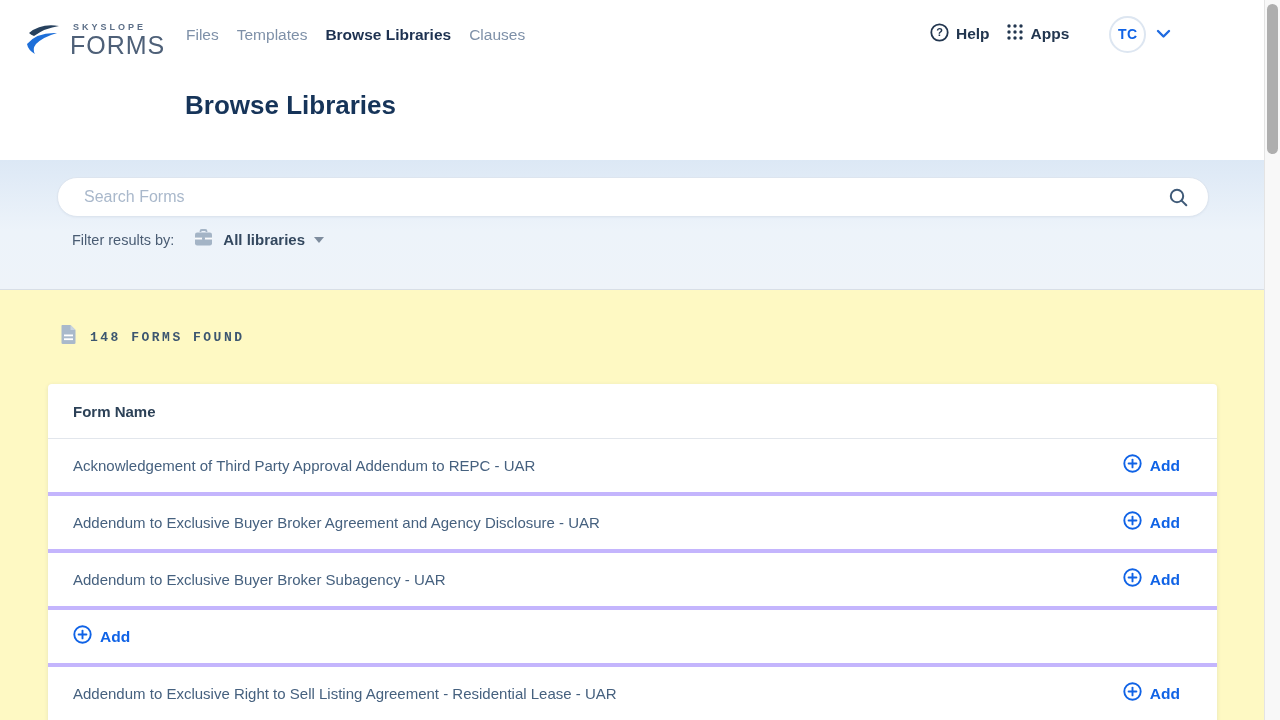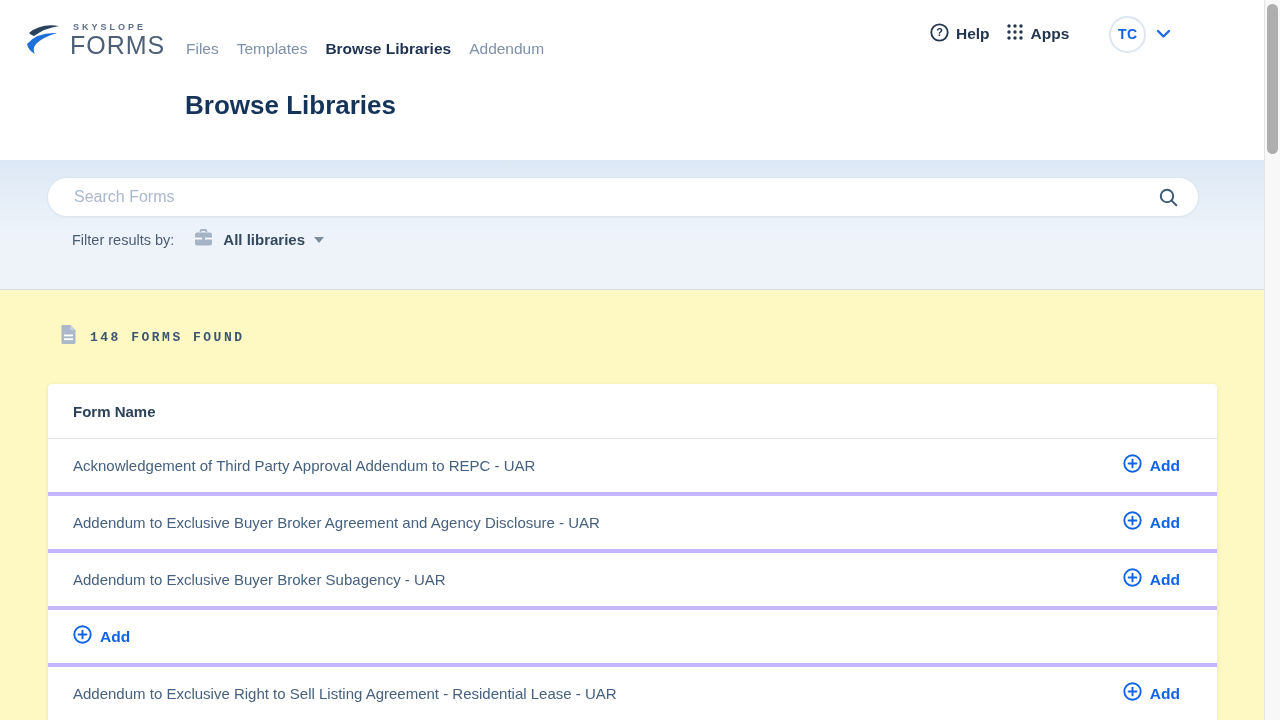--- a/index.html
+++ b/index.html
@@ -8,38 +8,38 @@
   .app { position:relative; width:1280px; height:720px; background:#fef9c3; overflow:hidden; }
 
   
   .header { position:absolute; left:0; top:0; width:1264px; height:160px; background:#ffffff; }
   .brand { position:absolute; left:24px; top:20px; display:flex; align-items:flex-start; }
   .brand-text { margin-left:8px; display:flex; flex-direction:column; }
   .brand-top { font-size:9px; font-weight:bold; letter-spacing:3px; color:#5b6e87; margin-left:3px; margin-top:2px; }
   .brand-bottom { font-size:25px; font-weight:500; letter-spacing:1px; color:#4e6078; line-height:1.0; margin-top:1px; }
 
   .nav { position:absolute; left:186px; top:26px; display:flex; gap:18px; align-items:center; }
-  .nav-item { font-size:15.5px; color:#7e90a8; cursor:pointer; white-space:nowrap;margin-top:14px; }
+  .nav-item { font-size:15.5px; color:#7e90a8; cursor:pointer; white-space:nowrap; }
   .nav-item.active { color:#1d3150; font-weight:bold; }
 
   .actions { position:absolute; left:930px; top:12px; height:44px; display:flex; align-items:center; }
   .action-btn { display:flex; align-items:center; gap:7px; cursor:pointer; }
   .action-label { font-size:15.5px; font-weight:bold; color:#22364f; }
   .gap16 { width:16px; } .gap40 { width:40px; } .gap10 { width:10px; }
   .avatar { width:37px; height:37px; border-radius:50%; background:#ffffff; border:2px solid #dde6f1;
             display:flex; align-items:center; justify-content:center; cursor:pointer; }
   .avatar-initials { color:#1063e6; font-weight:bold; font-size:14px; letter-spacing:.5px; }
 
   .page-title { position:absolute; left:185px; top:90px; font-size:26px; font-weight:bold; color:#163459; }
 
   
   .filter-band { position:absolute; left:0; top:160px; width:1264px; height:130px;
                  background:linear-gradient(180deg,#dce8f5 0%, #edf3fa 55%, #eef3f9 100%);
                  border-bottom:1px solid #d8dee6; }
-  .search-wrap { position:absolute; left:47px; top:17px; width:1152px; height:40px; }
+  .search-wrap { position:absolute; left:57px; top:17px; width:1152px; height:40px; }
   .search-input { width:100%; height:100%; border:1px solid #dde5ef; border-radius:20px; background:#ffffff;
                   padding:0 56px 0 26px; font-size:16px; color:#3c5670; outline:none;
                   font-family:"Liberation Sans", sans-serif; box-shadow:0 1px 2px rgba(30,60,110,.04); }
   .search-input::placeholder { color:#a9b8cb; }
   .search-icon { position:absolute; right:20px; top:10px; cursor:pointer; }
 
   .filter-row { position:absolute; left:72px; top:69px; display:flex; align-items:center; }
   .filter-label { font-size:14.5px; color:#4a5c73; }
   .briefcase { margin-left:20px; }
   .filter-selected { margin-left:10px; font-size:15px; font-weight:bold; color:#34485f; cursor:pointer; }
@@ -82,21 +82,21 @@
       <span class="brand-text">
         <span class="brand-top">SKYSLOPE</span>
         <span class="brand-bottom">FORMS</span>
       </span>
     </div>
 
     <nav class="nav">
       <span class="nav-item">Files</span>
       <span class="nav-item">Templates</span>
       <span class="nav-item active">Browse Libraries</span>
-      <span class="nav-item">Addendum</span>
+      <span class="nav-item">Clauses</span>
     </nav>
 
     <div class="actions">
       <div class="action-btn">
         <span>
           <svg width="19" height="19" viewBox="0 0 19 19">
             <circle cx="9.5" cy="9.5" r="8.2" fill="none" stroke="#22364f" stroke-width="1.8"></circle>
             <text x="9.5" y="13.4" text-anchor="middle" font-size="11" font-weight="bold" fill="#22364f" font-family="Liberation Sans, sans-serif">?</text>
           </svg>
         </span>

